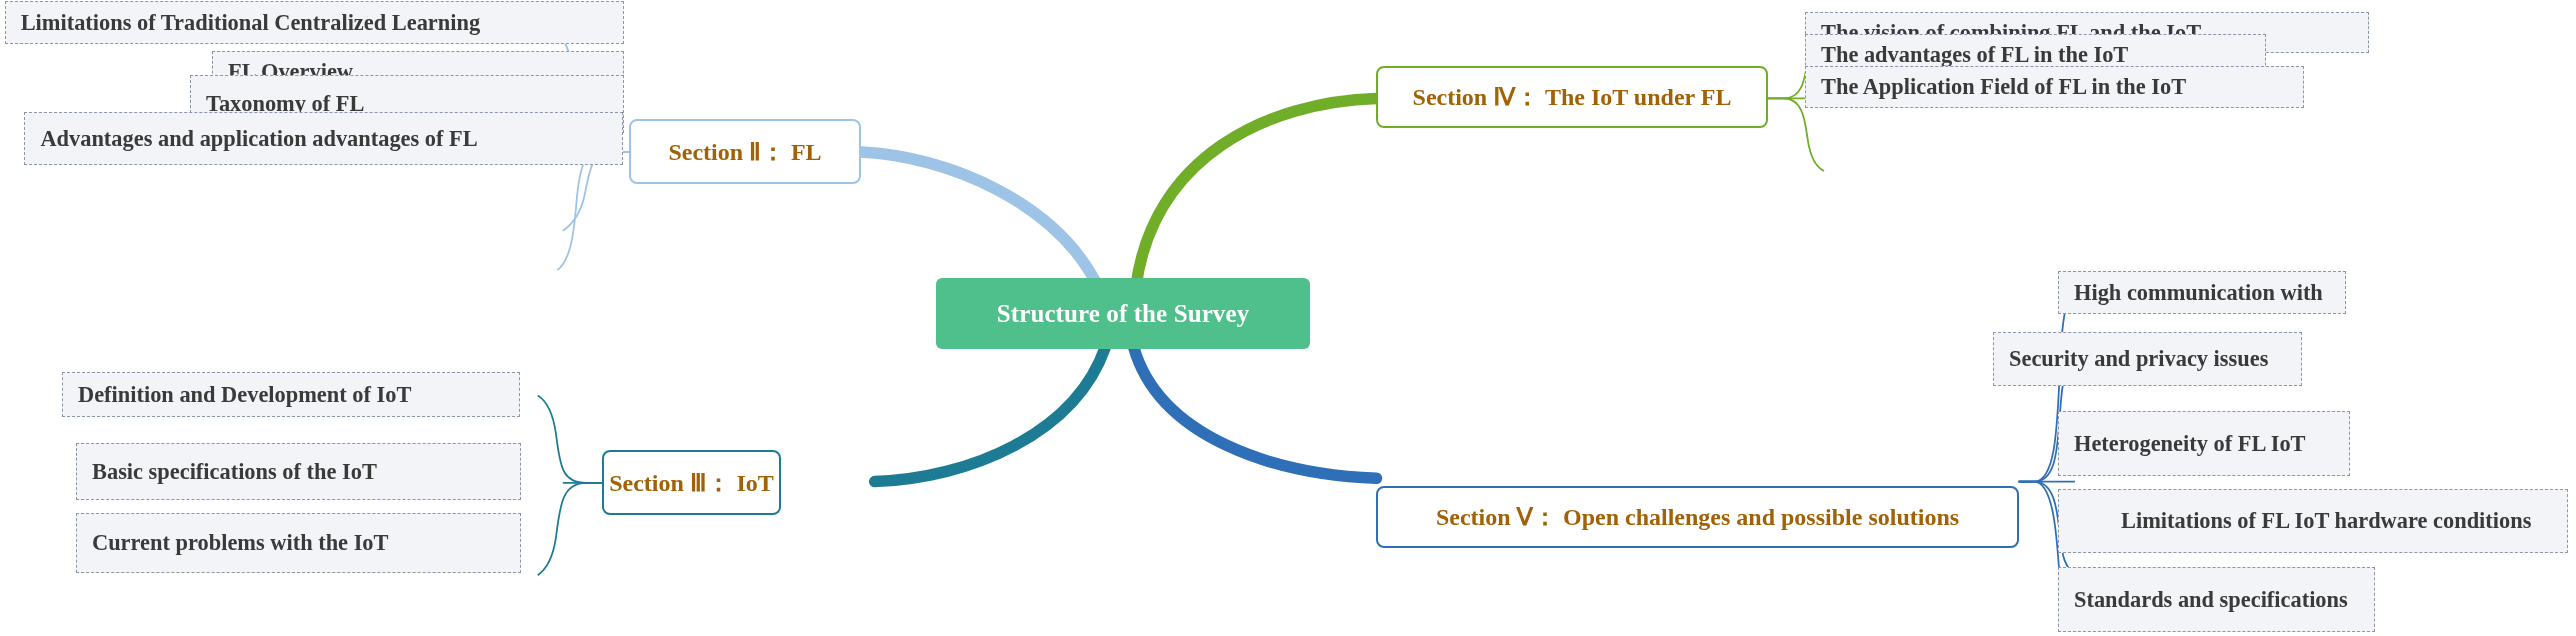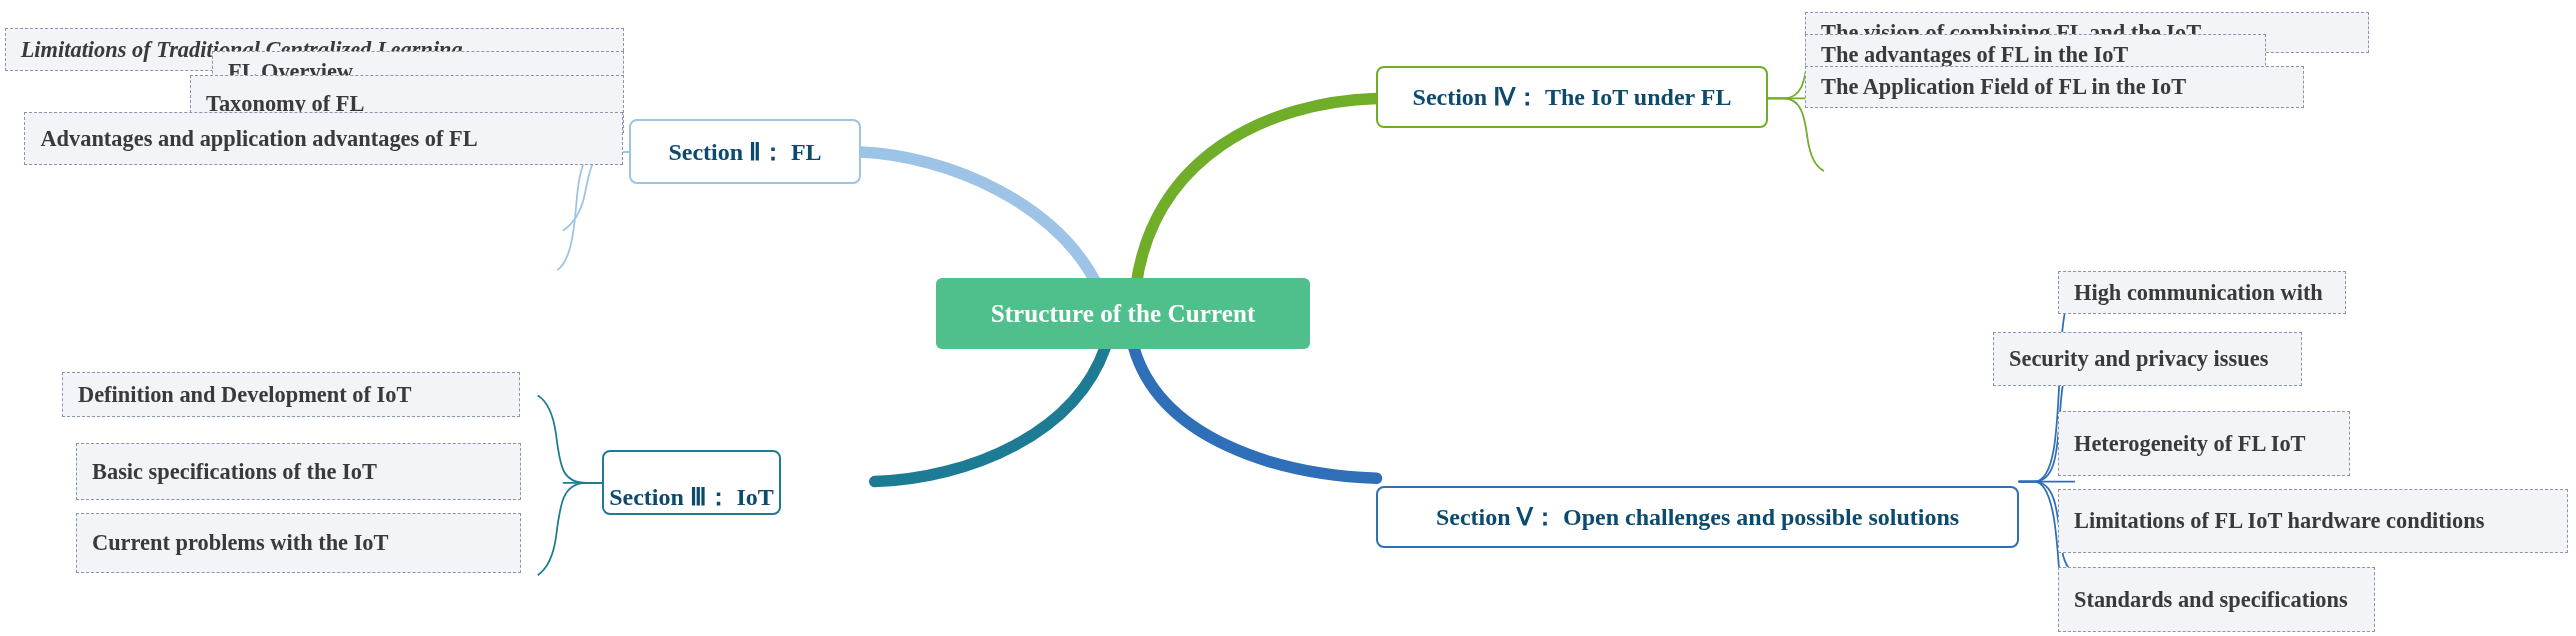--- a/index.html
+++ b/index.html
@@ -31,21 +31,21 @@
 
   
   .section{
     background:#ffffff;
     border-radius:8.1px;
     border-style:solid;
     border-width:2px;
     justify-content:center;
   }
   .section span{
-    color:#0c4a6e;
+    color:#a16207;
     font-weight:bold;
     font-size:24px;
     text-align:center;
     white-space:nowrap;
   }
   .sec-fl     {border-color:#9DC3E6;}
   .sec-iot    {border-color:#1D7C93;}
   .sec-iotfl  {border-color:#70AD28;}
   .sec-open   {border-color:#2E6FB7;}
 
@@ -99,44 +99,44 @@
     <g stroke="#2E6FB7" stroke-width="2.6" fill="none">
       <path d="M 2977 710 L 3000 710 C 3030 710 3034 640 3038 540 C 3041 470 3046 440 3060 432"></path>
       <path d="M 2977 710 L 3000 710 C 3030 710 3034 670 3038 610 C 3041 560 3046 538 3060 530"></path>
       <path d="M 2977 710 L 3010 710 L 3060 710"></path>
       <path d="M 2977 710 L 3000 710 C 3030 710 3034 752 3038 790 C 3041 820 3046 838 3060 846"></path>
       <path d="M 2977 710 L 3000 710 C 3030 710 3034 800 3038 860 C 3041 900 3046 918 3060 926"></path>
     </g>
   </svg>
 
   <div class="node root" style="left:936px;top:278px;width:374px;height:71px;">
-    <span>Structure of the Current</span>
+    <span>Structure of the Survey</span>
   </div>
 
   <div class="node section sec-fl" style="left:629px;top:119px;width:232px;height:65px;">
     <span>Section Ⅱ： FL</span>
   </div>
 
-  <div class="node leaf align-left" style="left:4.7px;top:28px;width:619px;height:43px;font-style:italic;">
+  <div class="node leaf align-left" style="left:4.7px;top:1px;width:619px;height:43px;">
     <span>Limitations of Traditional Centralized Learning</span>
   </div>
 
   <div class="node leaf align-left" style="left:212px;top:51px;width:412px;height:42px;">
     <span>FL Overview</span>
   </div>
 
   <div class="node leaf align-left" style="left:190px;top:75px;width:434px;height:58px;">
     <span>Taxonomy of FL</span>
   </div>
 
   <div class="node leaf align-left" style="left:24.4px;top:112px;width:599px;height:53px;">
     <span>Advantages and application advantages of FL</span>
   </div>
 
-  <div class="node section sec-iot" style="left:602px;top:450px;width:179px;height:65px;align-items:flex-end;">
+  <div class="node section sec-iot" style="left:602px;top:450px;width:179px;height:65px;">
     <span>Section Ⅲ： IoT</span>
   </div>
 
   <div class="node leaf align-left" style="left:62px;top:372px;width:458px;height:45px;">
     <span>Definition and Development of IoT</span>
   </div>
 
   <div class="node leaf align-left" style="left:76px;top:443px;width:445px;height:57px;">
     <span>Basic specifications of the IoT</span>
   </div>
@@ -170,21 +170,21 @@
   </div>
 
   <div class="node leaf align-left" style="left:1993px;top:332px;width:309px;height:54px;">
     <span>Security and privacy issues</span>
   </div>
 
   <div class="node leaf align-left" style="left:2058px;top:411px;width:292px;height:65px;">
     <span>Heterogeneity of FL IoT</span>
   </div>
 
-  <div class="node leaf align-left" style="left:2058px;top:489px;width:510px;height:64px;">
+  <div class="node leaf align-left" style="left:2058px;top:489px;width:510px;height:64px;padding-left:47px;">
     <span>Limitations of FL IoT hardware conditions</span>
   </div>
 
   <div class="node leaf align-left" style="left:2058px;top:567px;width:317px;height:65px;">
     <span>Standards and specifications</span>
   </div>
 
 </div>
 
 

